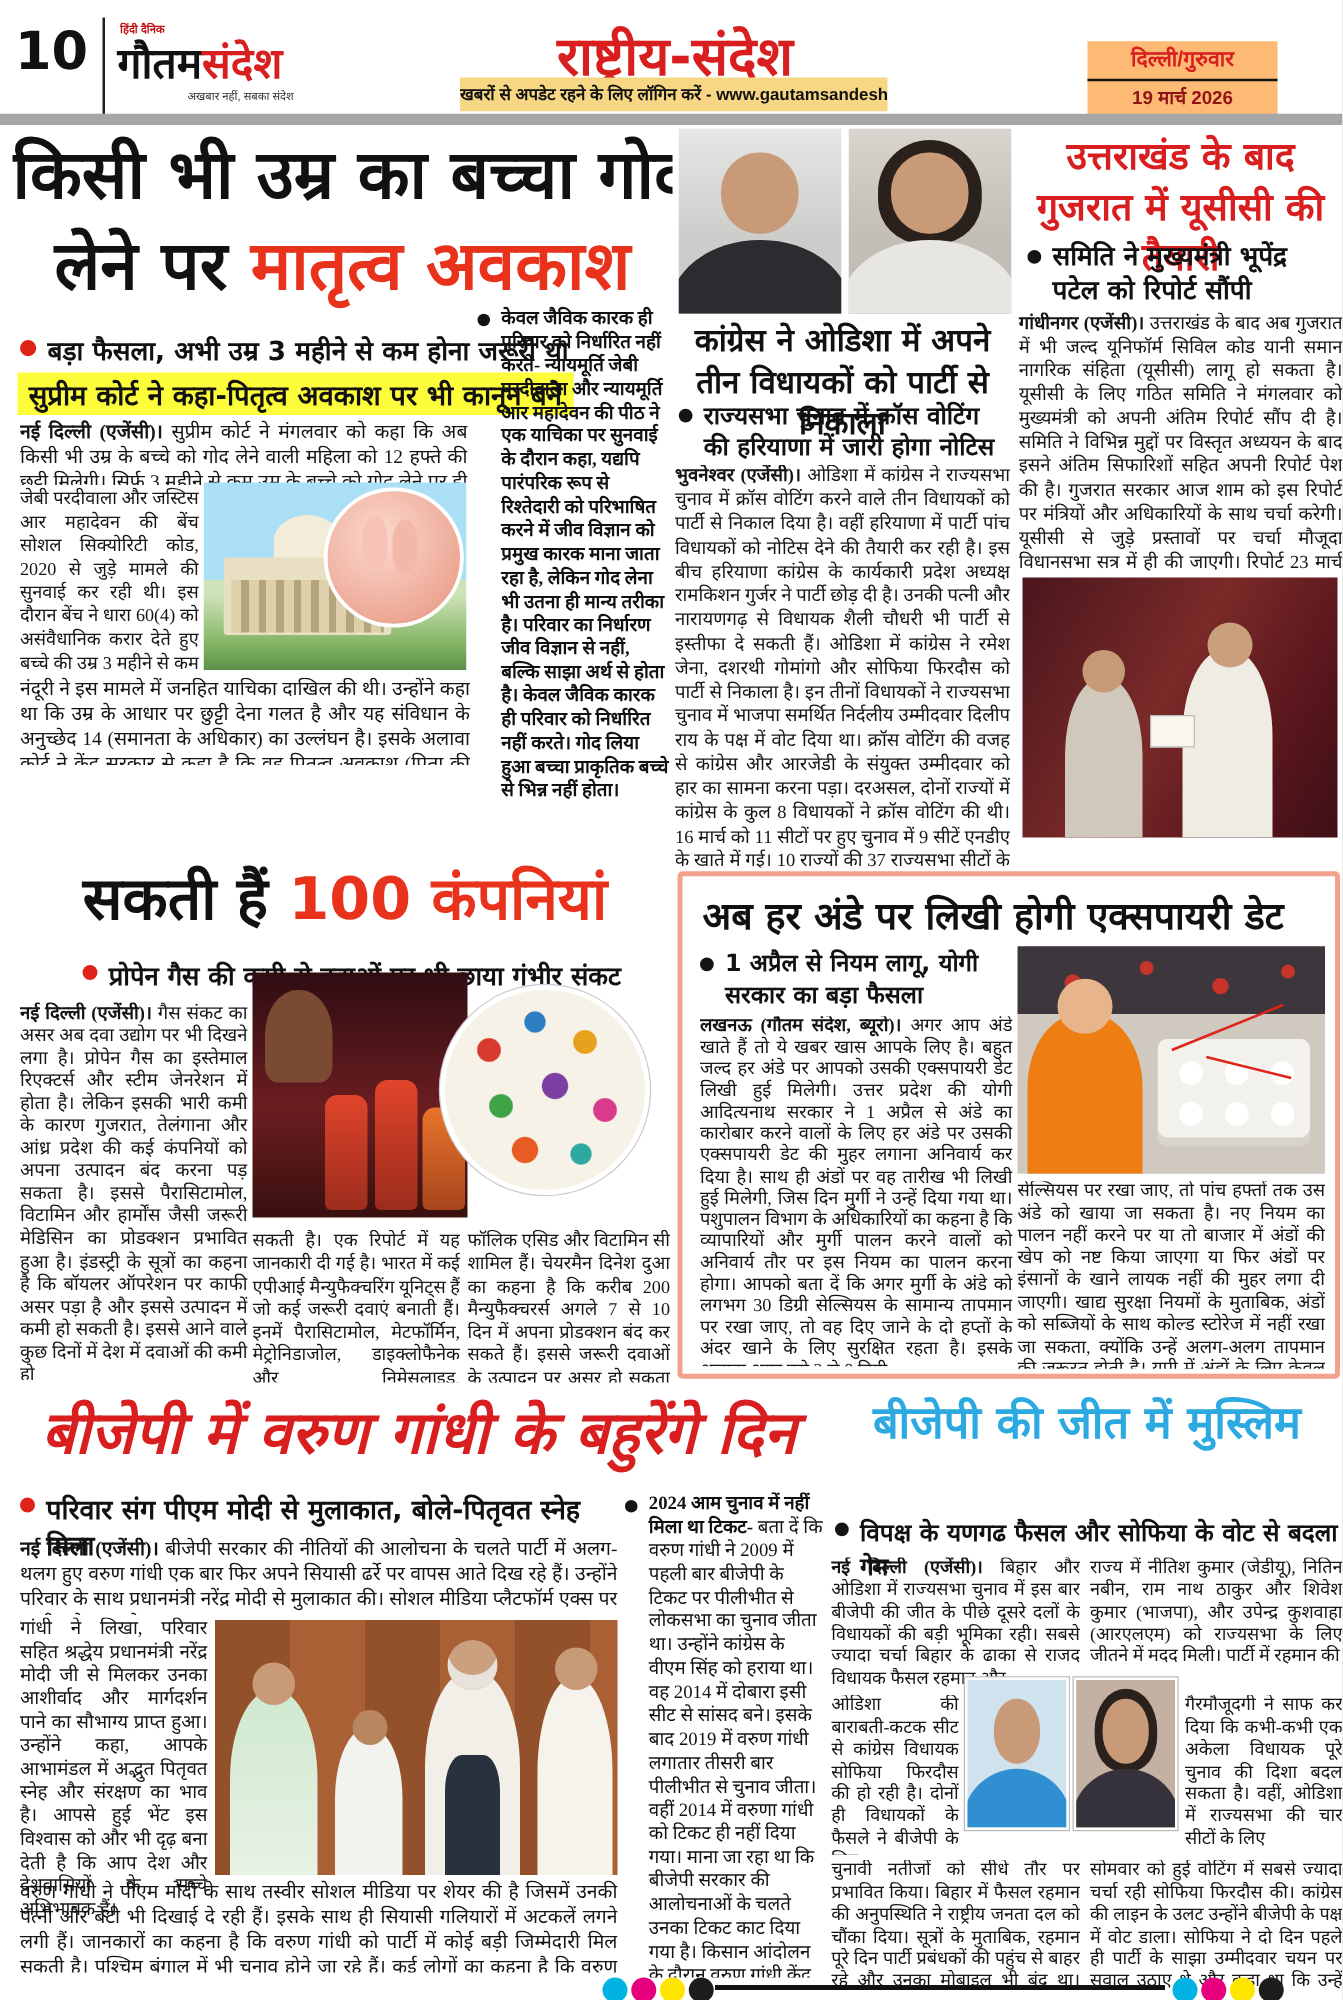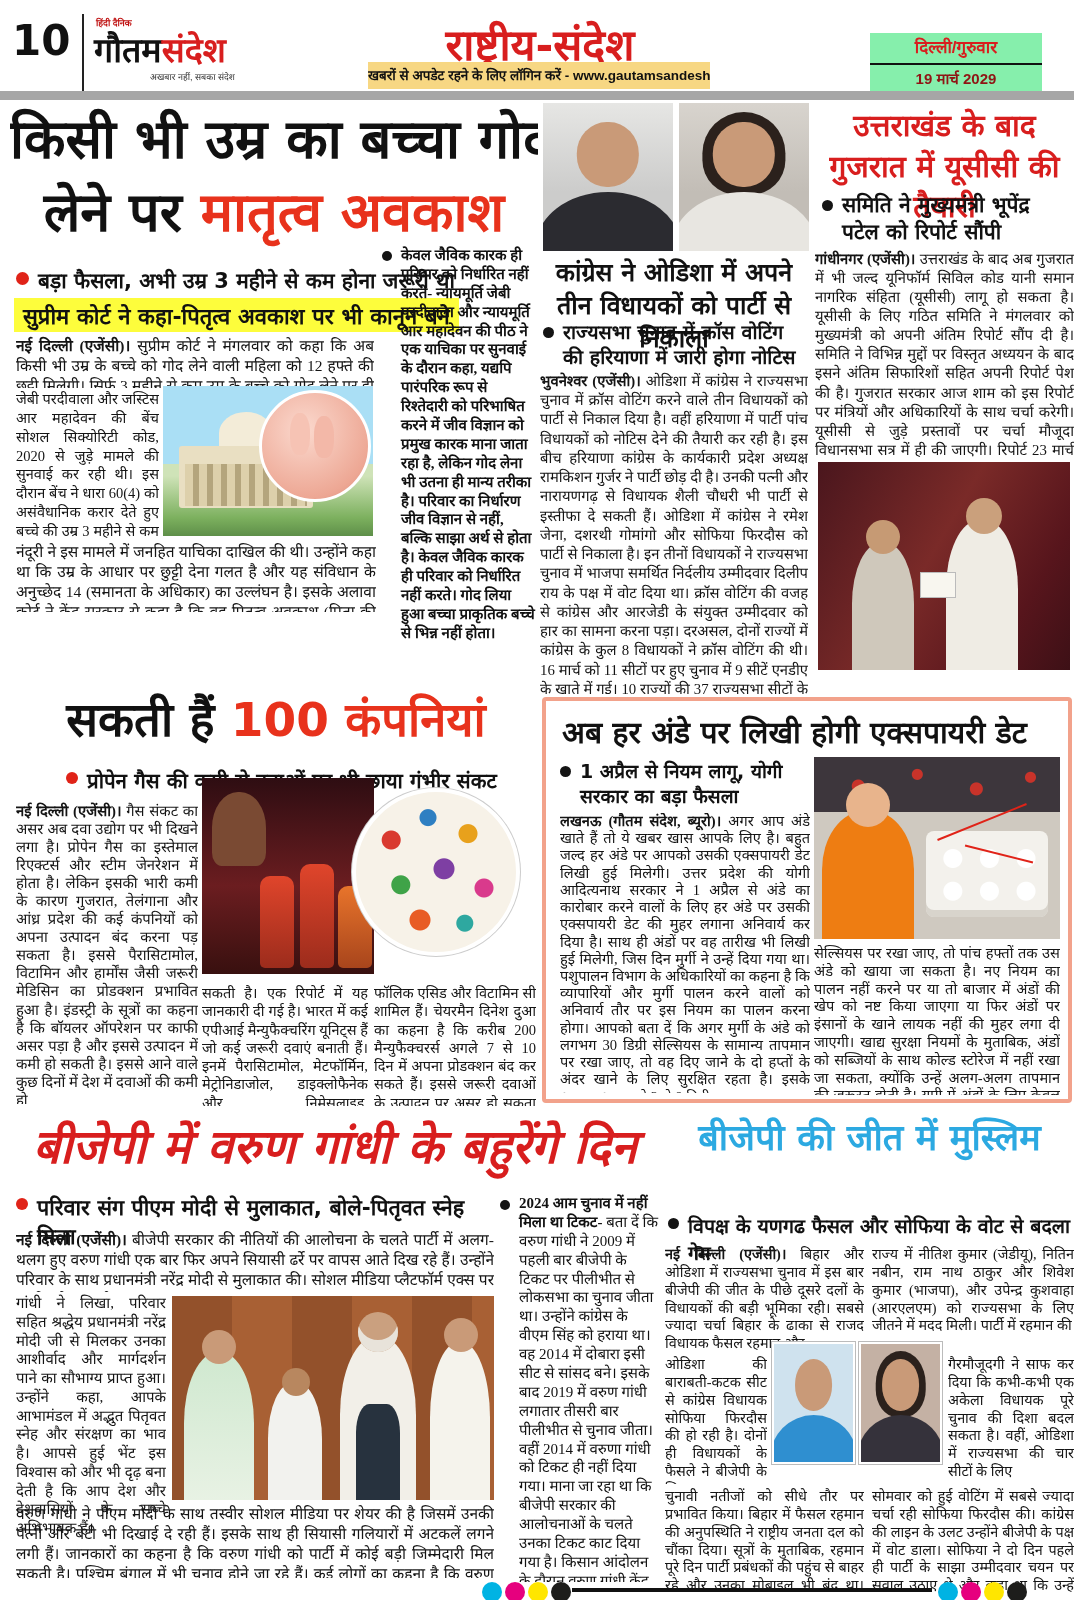--- a/index.html
+++ b/index.html
@@ -10,21 +10,21 @@
   .pagenum{left:12px;top:16px;font-size:42px;font-weight:bold;font-family:"DejaVu Sans",sans-serif;}
   .vline{left:82px;top:14px;width:2px;height:78px;background:#222;}
   .m-top{left:96px;top:16px;font-size:9px;color:#c01414;font-weight:bold;}
   .masthead{left:94px;top:26px;font-size:34px;font-weight:bold;font-family:"DejaVu Sans",sans-serif;white-space:nowrap;}
   .masthead .red{color:#d81e1e;}
   .m-tag{left:150px;top:70px;font-size:9px;color:#333;}
   .sect{left:360px;top:14px;width:360px;text-align:center;font-size:43px;font-weight:bold;
         color:#d81e1e;font-family:"DejaVu Sans",sans-serif;white-space:nowrap;}
   .login{left:368px;top:62px;width:342px;height:27px;background:#f7d783;text-align:center;
          font-size:13.5px;font-weight:bold;line-height:27px;white-space:nowrap;overflow:hidden;}
-  .edbox{left:870px;top:33px;width:172px;height:59px;background:#86efac;}
+  .edbox{left:870px;top:33px;width:152px;height:59px;background:#fdba74;}
   .edbox .l1{height:30px;line-height:30px;text-align:center;color:#d81e1e;font-weight:bold;
              font-size:17px;border-bottom:2px solid #111;}
   .edbox .l2{height:27px;line-height:27px;text-align:center;color:#8f1414;font-weight:bold;font-size:15px;}
   .graybar{left:0;top:91px;width:1074px;height:9px;background:#a6a6a6;}
   
   .bt{font-family:"Liberation Serif",serif;font-size:15px;line-height:1.3;text-align:justify;
       color:#141414;margin:0;overflow:hidden;}
   .lead{font-weight:bold;}
   .hl{font-family:"DejaVu Sans",sans-serif;font-weight:bold;overflow:hidden;}
   .flexrow{display:flex;align-items:flex-start;}
@@ -175,21 +175,21 @@
 
   <div class="abs pagenum">10</div>
   <div class="abs vline"></div>
   <div class="abs m-top">हिंदी दैनिक</div>
   <div class="abs masthead"><span>गौतम</span><span class="red">संदेश</span></div>
   <div class="abs m-tag">अखबार नहीं, सबका संदेश</div>
   <div class="abs sect">राष्ट्रीय-संदेश</div>
   <div class="abs login">खबरों से अपडेट रहने के लिए लॉगिन करें - www.gautamsandesh.com</div>
   <div class="abs edbox">
     <div class="l1">दिल्ली/गुरुवार</div>
-    <div class="l2">19 मार्च 2029</div>
+    <div class="l2">19 मार्च 2026</div>
   </div>
   <div class="abs graybar"></div>
 
   <div class="abs hl a1-h">
     <span>किसी भी उम्र का बच्चा गोद</span><br>
     <span>लेने पर </span><span class="red">मातृत्व अवकाश</span>
   </div>
   <div class="abs flexrow a1-bullet">
     <span class="dot"></span>
     <span>बड़ा फैसला, अभी उम्र 3 महीने से कम होना जरूरी था</span>

